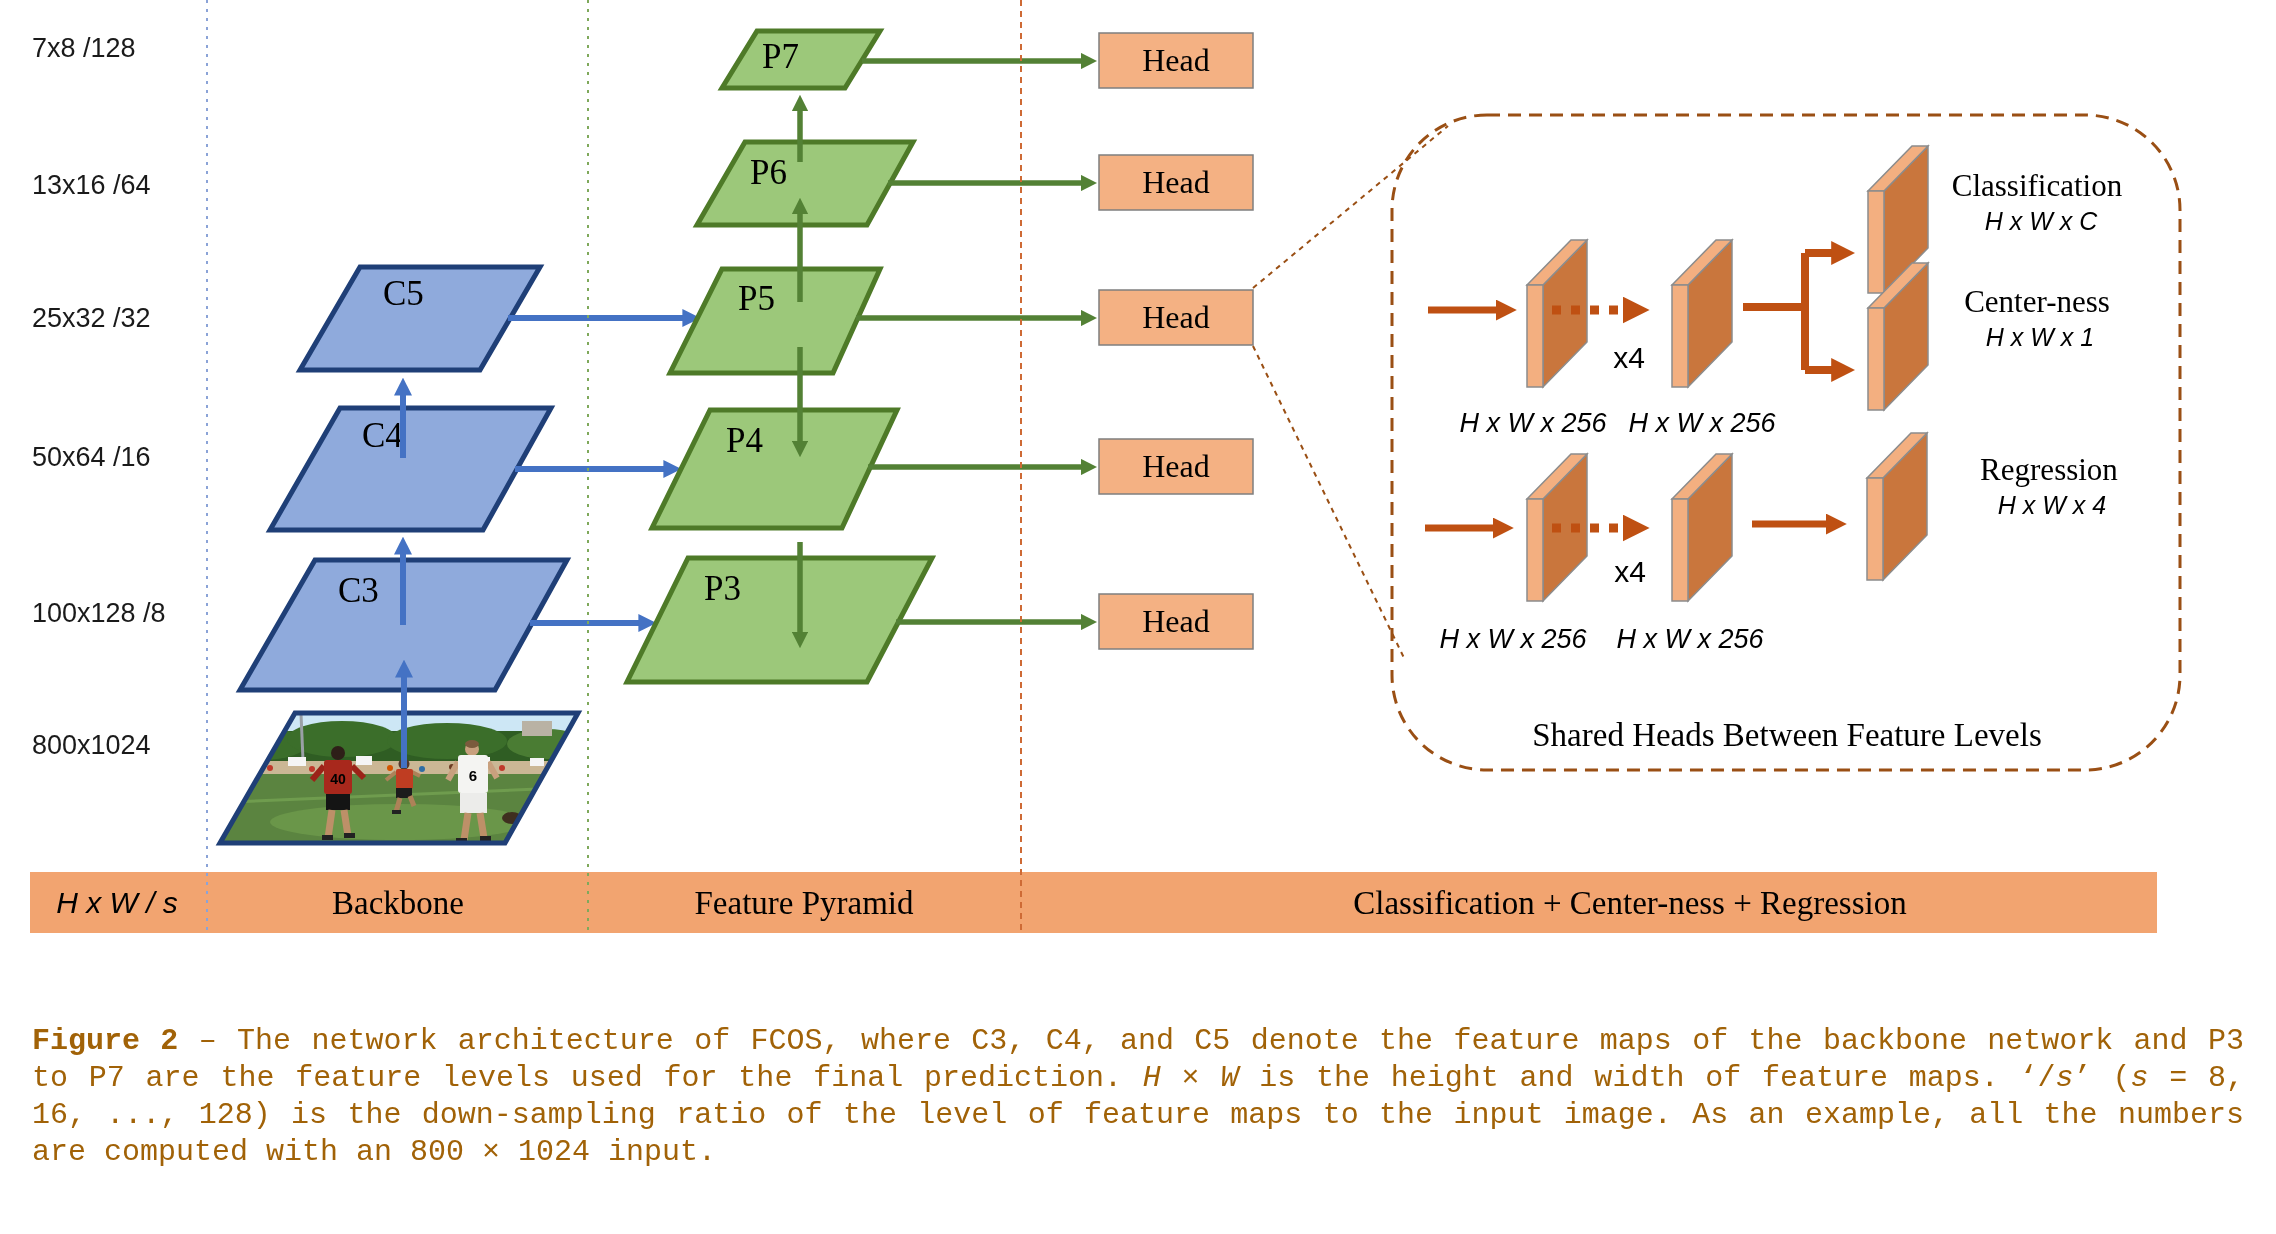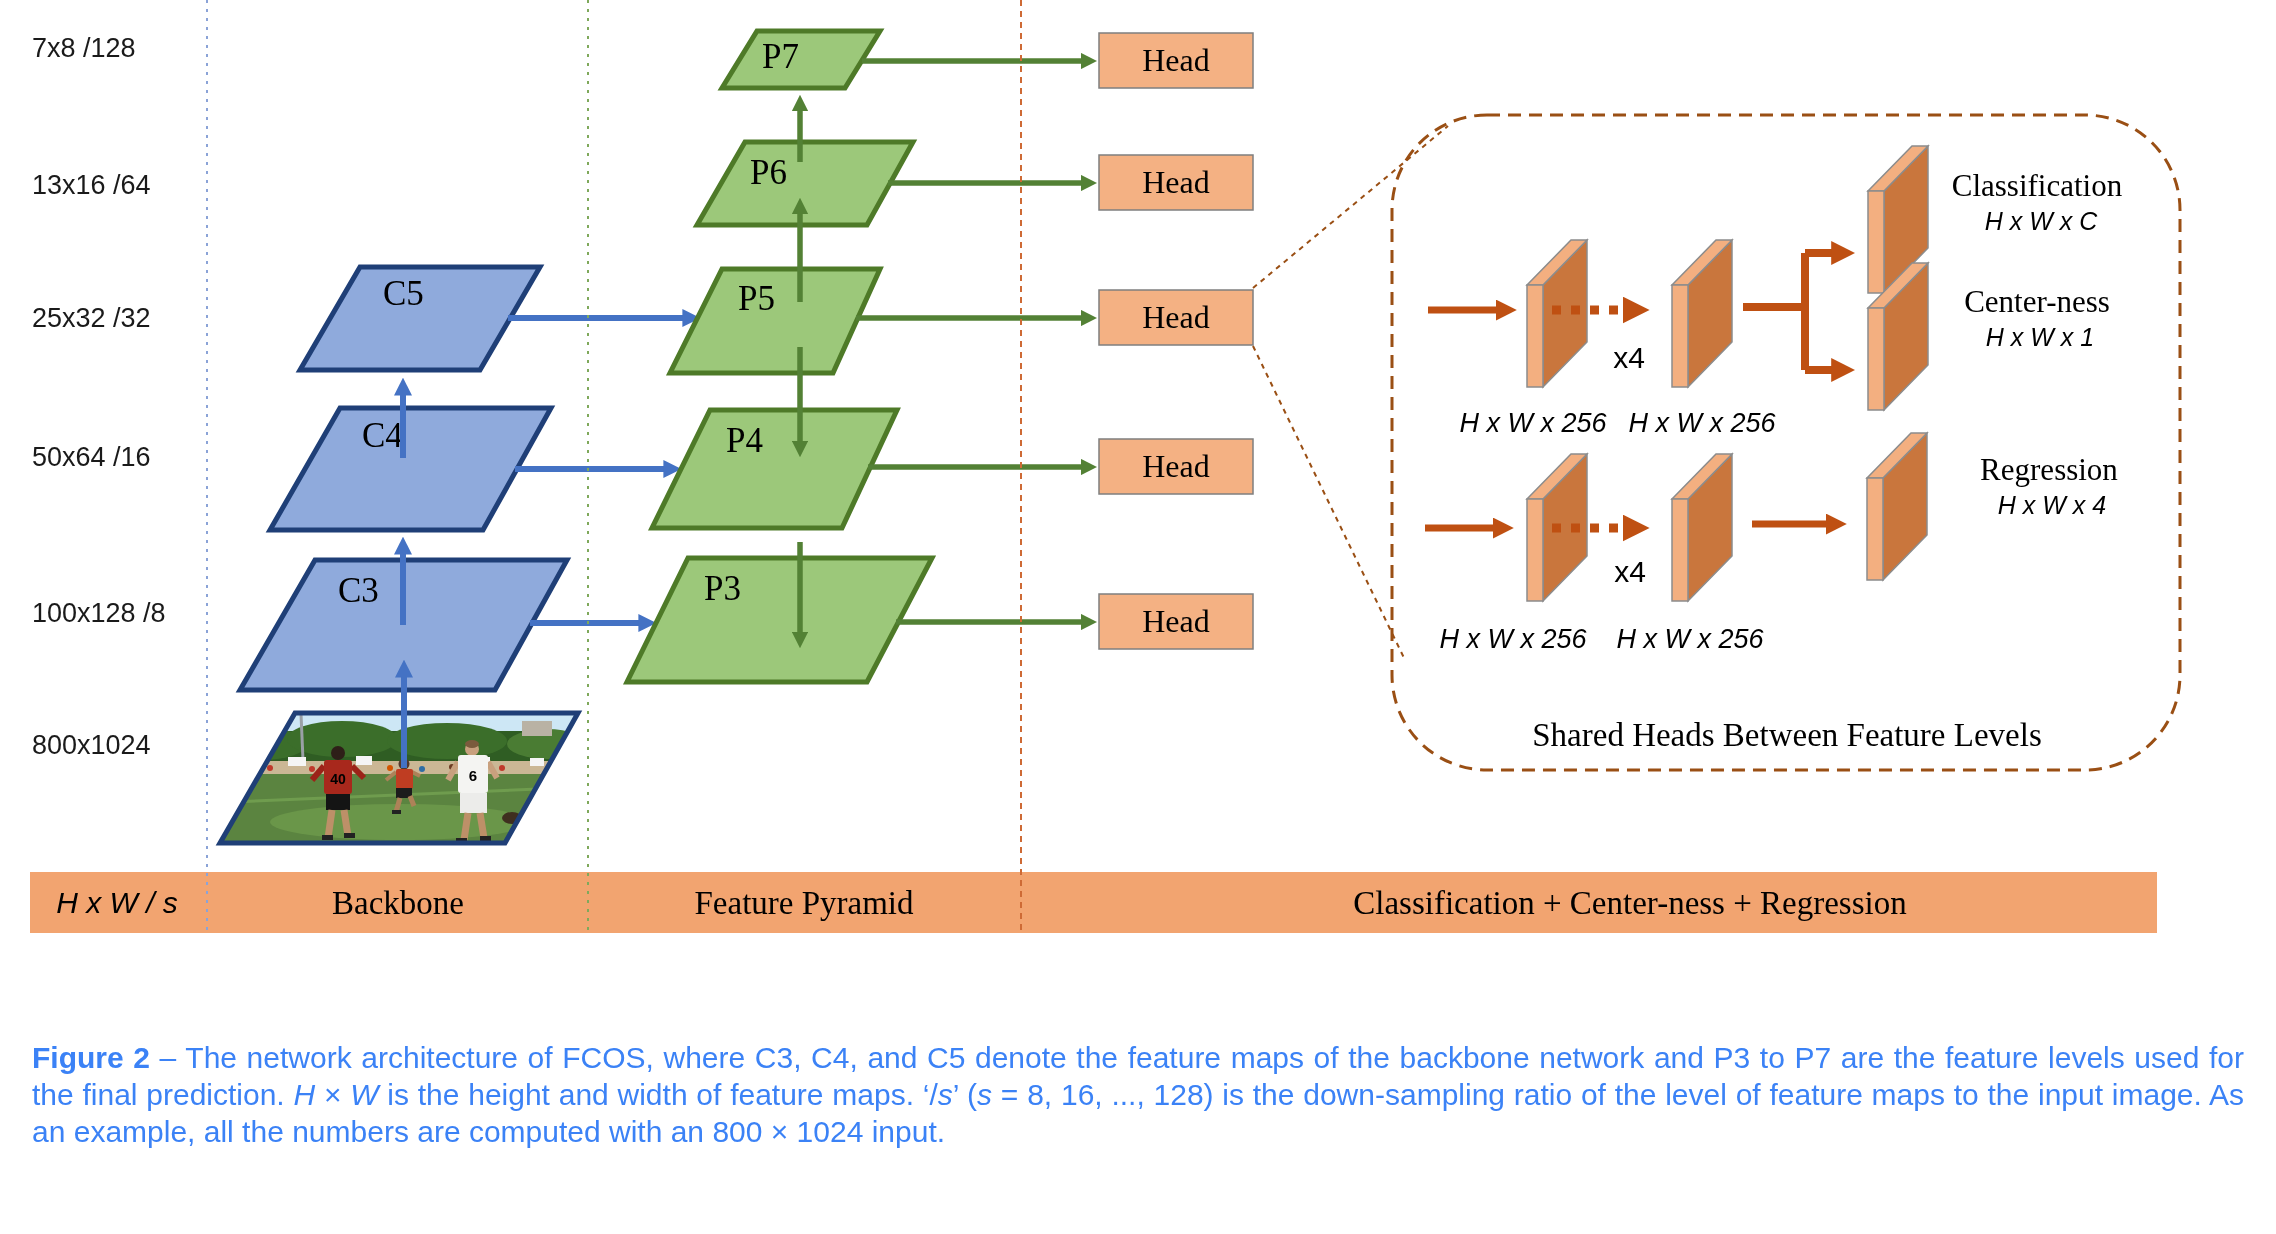--- a/index.html
+++ b/index.html
@@ -11,21 +11,21 @@
   .head-label{font-size:32px}
   .axis-label{font-size:27px;fill:#1a1a1a}
   .bar-label{font-size:33px}
   .bar-axis{font-size:30px;font-style:italic}
   .det-serif{font-size:31px}
   .det-dim{font-size:25px;font-style:italic}
   .det-conv{font-size:27px;font-style:italic}
   .det-x4{font-size:30px}
   .shared{font-size:33px}
   .jersey{font-family:"Liberation Sans",sans-serif;font-weight:bold}
-  .caption{margin:34px 32px 0 32px;font-family:Liberation Sans, sans-serif;font-size:30px;line-height:37px;text-align:justify;color:#3b82f6}
+  .caption{margin:18px 32px 0 32px;font-family:Liberation Mono, monospace;font-size:30px;line-height:37px;text-align:justify;color:#a16207}
   .caption .b{font-weight:bold}
   .caption .i{font-style:italic}
 </style>
 </head>
 <body>
 
 <svg width="2276" height="1005" viewBox="0 0 2276 1005">
   <defs>
     <marker id="mBlue" viewBox="0 0 10 10" refX="2" refY="5" markerUnits="strokeWidth" markerWidth="3" markerHeight="3" orient="auto">
         <path d="M0,0 L10,5 L0,10 z" fill="#4472C4"></path>

